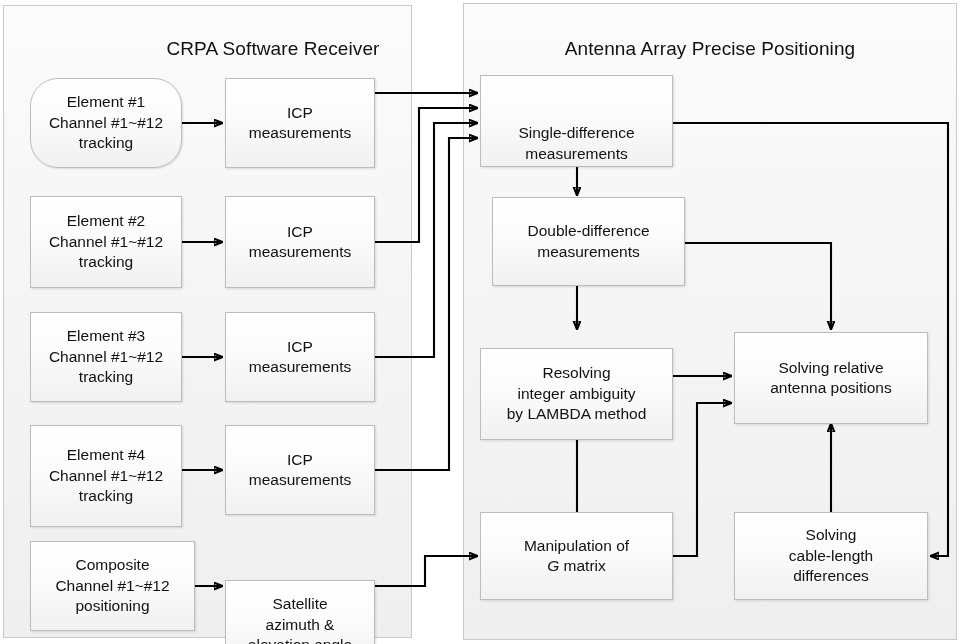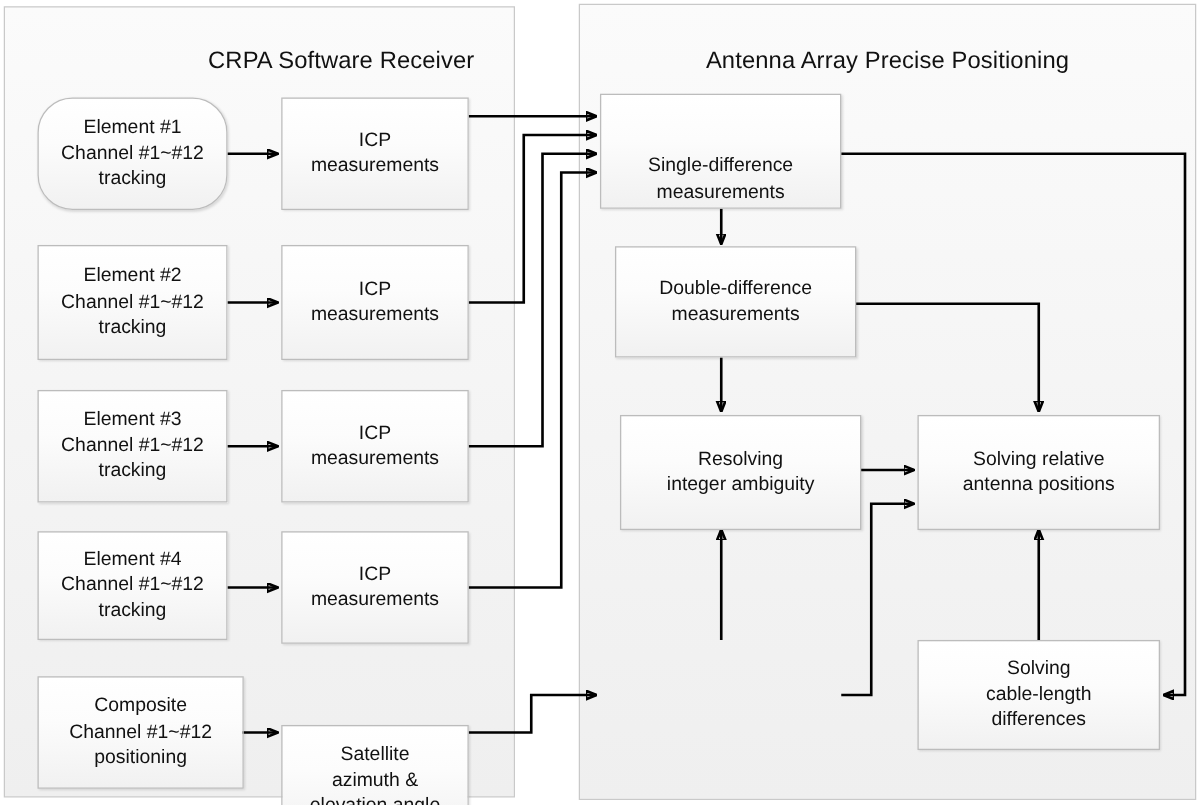--- a/index.html
+++ b/index.html
@@ -90,21 +90,21 @@
   </div>
 
   <div class="node" style="left:30px;top:312px;width:152px;height:90px;">
     <div>
       <span>Element #3</span>
       <span>Channel #1~#12</span>
       <span>tracking</span>
     </div>
   </div>
 
-  <div class="node" style="left:30px;top:425px;width:152px;height:87px;">
+  <div class="node" style="left:30px;top:425px;width:152px;height:102px;">
     <div>
       <span>Element #4</span>
       <span>Channel #1~#12</span>
       <span>tracking</span>
     </div>
   </div>
 
   <div class="node" style="left:30px;top:541px;width:165px;height:90px;">
     <div>
       <span>Composite</span>
@@ -156,27 +156,34 @@
     </div>
   </div>
 
   <div class="node" style="left:492px;top:197px;width:193px;height:89px;">
     <div>
       <span>Double-difference</span>
       <span>measurements</span>
     </div>
   </div>
 
-  <div class="node" style="left:480px;top:332px;width:193px;height:92px;margin-left:16px;">
+  <div class="node" style="left:480px;top:348px;width:193px;height:92px;">
     <div>
       <span>Resolving</span>
       <span>integer ambiguity</span>
+      <span>by LAMBDA method</span>
     </div>
   </div>
 
+  <div class="node" style="left:480px;top:512px;width:193px;height:88px;">
+    <div>
+      <span>Manipulation of</span>
+      <span><i>G</i><span style="display:inline;"> matrix</span></span>
+    </div>
+  </div>
 
   <div class="node" style="left:734px;top:332px;width:194px;height:92px;">
     <div>
       <span>Solving relative</span>
       <span>antenna positions</span>
     </div>
   </div>
 
   <div class="node" style="left:734px;top:512px;width:194px;height:88px;">
     <div>

